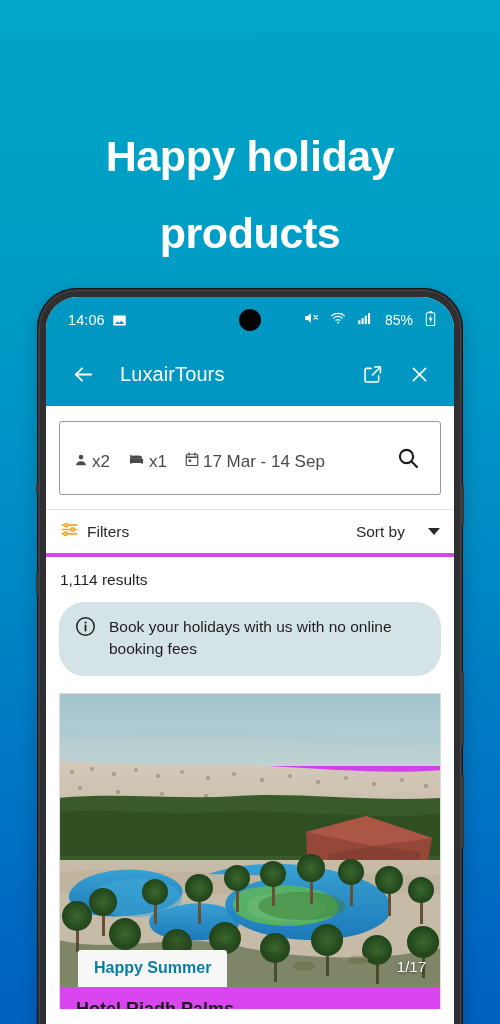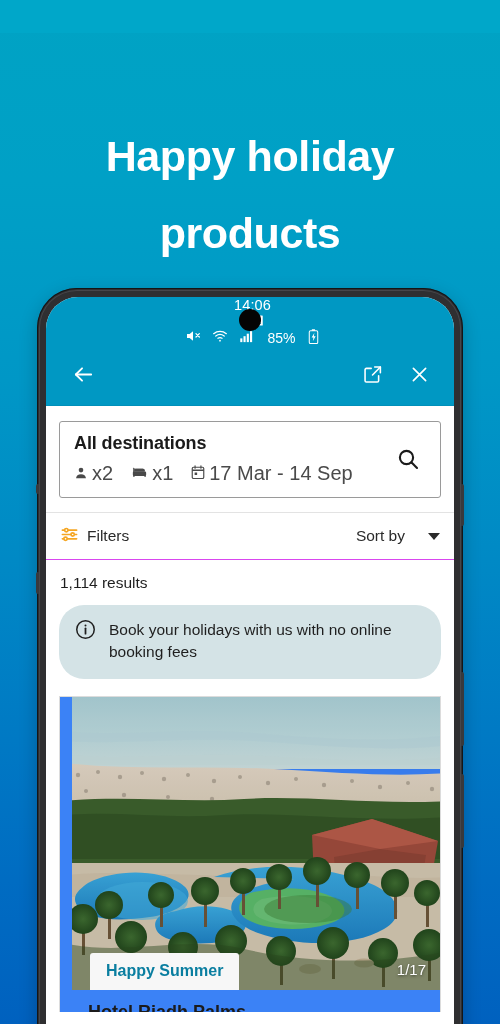--- a/index.html
+++ b/index.html
@@ -106,21 +106,20 @@
 
   
   #status-bar {
     position: relative;
     height: 46px;
     background: #0098c3;
     display: flex;
     align-items: center;
     padding: 0 17px 0 22px;
     color: #ffffff;
-    flex-direction: column;
   }
   #status-time {
     font-size: 14.5px;
     font-weight: 500;
     letter-spacing: 0.1px;
   }
   #status-photo-icon {
     margin-left: 7px;
     display: flex;
     align-items: center;
@@ -191,21 +190,21 @@
     font-size: 18px;
     font-weight: bold;
     color: #1b1b1b;
     letter-spacing: -0.1px;
   }
   #search-meta {
     margin-top: 8px;
     display: flex;
     align-items: flex-end;
     color: #4a4a4a;
-    font-size: 20px;
+    font-size: 17px;
   }
   .meta-item {
     display: flex;
     align-items: center;
     gap: 4px;
     margin-right: 18px;
   }
   .meta-item:last-child { margin-right: 0; }
   #search-icon-btn {
     width: 36px;
@@ -213,21 +212,21 @@
     align-items: center;
     justify-content: center;
     flex: none;
   }
 
   
   #filter-bar {
     margin-top: 14px;
     height: 48px;
     border-top: 1px solid #e3e3e3;
-    border-bottom: 1px solid #d946ef;
+    border-bottom: 4px solid #d946ef;
     display: flex;
     align-items: center;
     padding: 0 14px;
     background: #ffffff;
   }
   .filter-chip {
     display: flex;
     align-items: center;
     gap: 8px;
     font-size: 15.5px;
@@ -264,22 +263,21 @@
     font-size: 15.5px;
     line-height: 1.45;
     color: #1f1f1f;
   }
 
   
   #result-card {
     margin: 17px 13px 0 13px;
     border: 1px solid #dcdcdc;
     border-bottom: none;
-    background: #3b82f6;
-    padding-left: 12px;
+    background: #d946ef;
   }
   #card-photo {
     position: relative;
     height: 293px;
     overflow: hidden;
   }
   #card-photo svg { display: block; width: 100%; height: 100%; }
 
   #photo-badge {
     position: absolute;
@@ -381,39 +379,39 @@
         <div id="punch-hole"></div>
       </div>
 
       <div id="app-bar">
         <span class="appbar-icon">
           <svg width="23" height="23" viewBox="0 0 24 24" fill="none" stroke="#ffffff" stroke-width="1.9" stroke-linecap="round" stroke-linejoin="round">
             <path d="M20 12H4"></path>
               <path d="M10.5 5.5L4 12l6.5 6.5"></path>
           </svg>
         </span>
+        <span id="app-title">LuxairTours</span>
         <span id="app-bar-spacer"></span>
         <span class="appbar-icon">
           <svg width="21" height="21" viewBox="0 0 24 24" fill="none" stroke="#ffffff" stroke-width="1.8" stroke-linecap="round" stroke-linejoin="round">
             <path d="M19 13.5V19a1.5 1.5 0 01-1.5 1.5H5A1.5 1.5 0 013.5 19V6.5A1.5 1.5 0 015 5h5.5"></path>
             <path d="M14.5 3.5H21v6.5"></path>
               <path d="M21 3.5l-9 9"></path>
           </svg>
         </span>
         <span class="appbar-icon" id="close-icon-btn">
           <svg width="21" height="21" viewBox="0 0 24 24" fill="none" stroke="#ffffff" stroke-width="1.9" stroke-linecap="round">
             <path d="M5 5l14 14M19 5L5 19"></path>
           </svg>
         </span>
       </div>
 
       <div id="search-wrap">
         <div id="search-box">
           <div id="search-texts">
-            <div id="search-title">All destinations</div>
             <div id="search-meta">
 
               <span class="meta-item">
                 <span>
                   <svg width="14" height="14" viewBox="0 0 24 24" fill="#4a4a4a">
                     <circle cx="12" cy="7" r="4"></circle>
                     <path d="M3.5 21c0-4.2 3.8-7 8.5-7s8.5 2.8 8.5 7z"></path>
                   </svg>
                 </span>
                 <span>x2</span>

